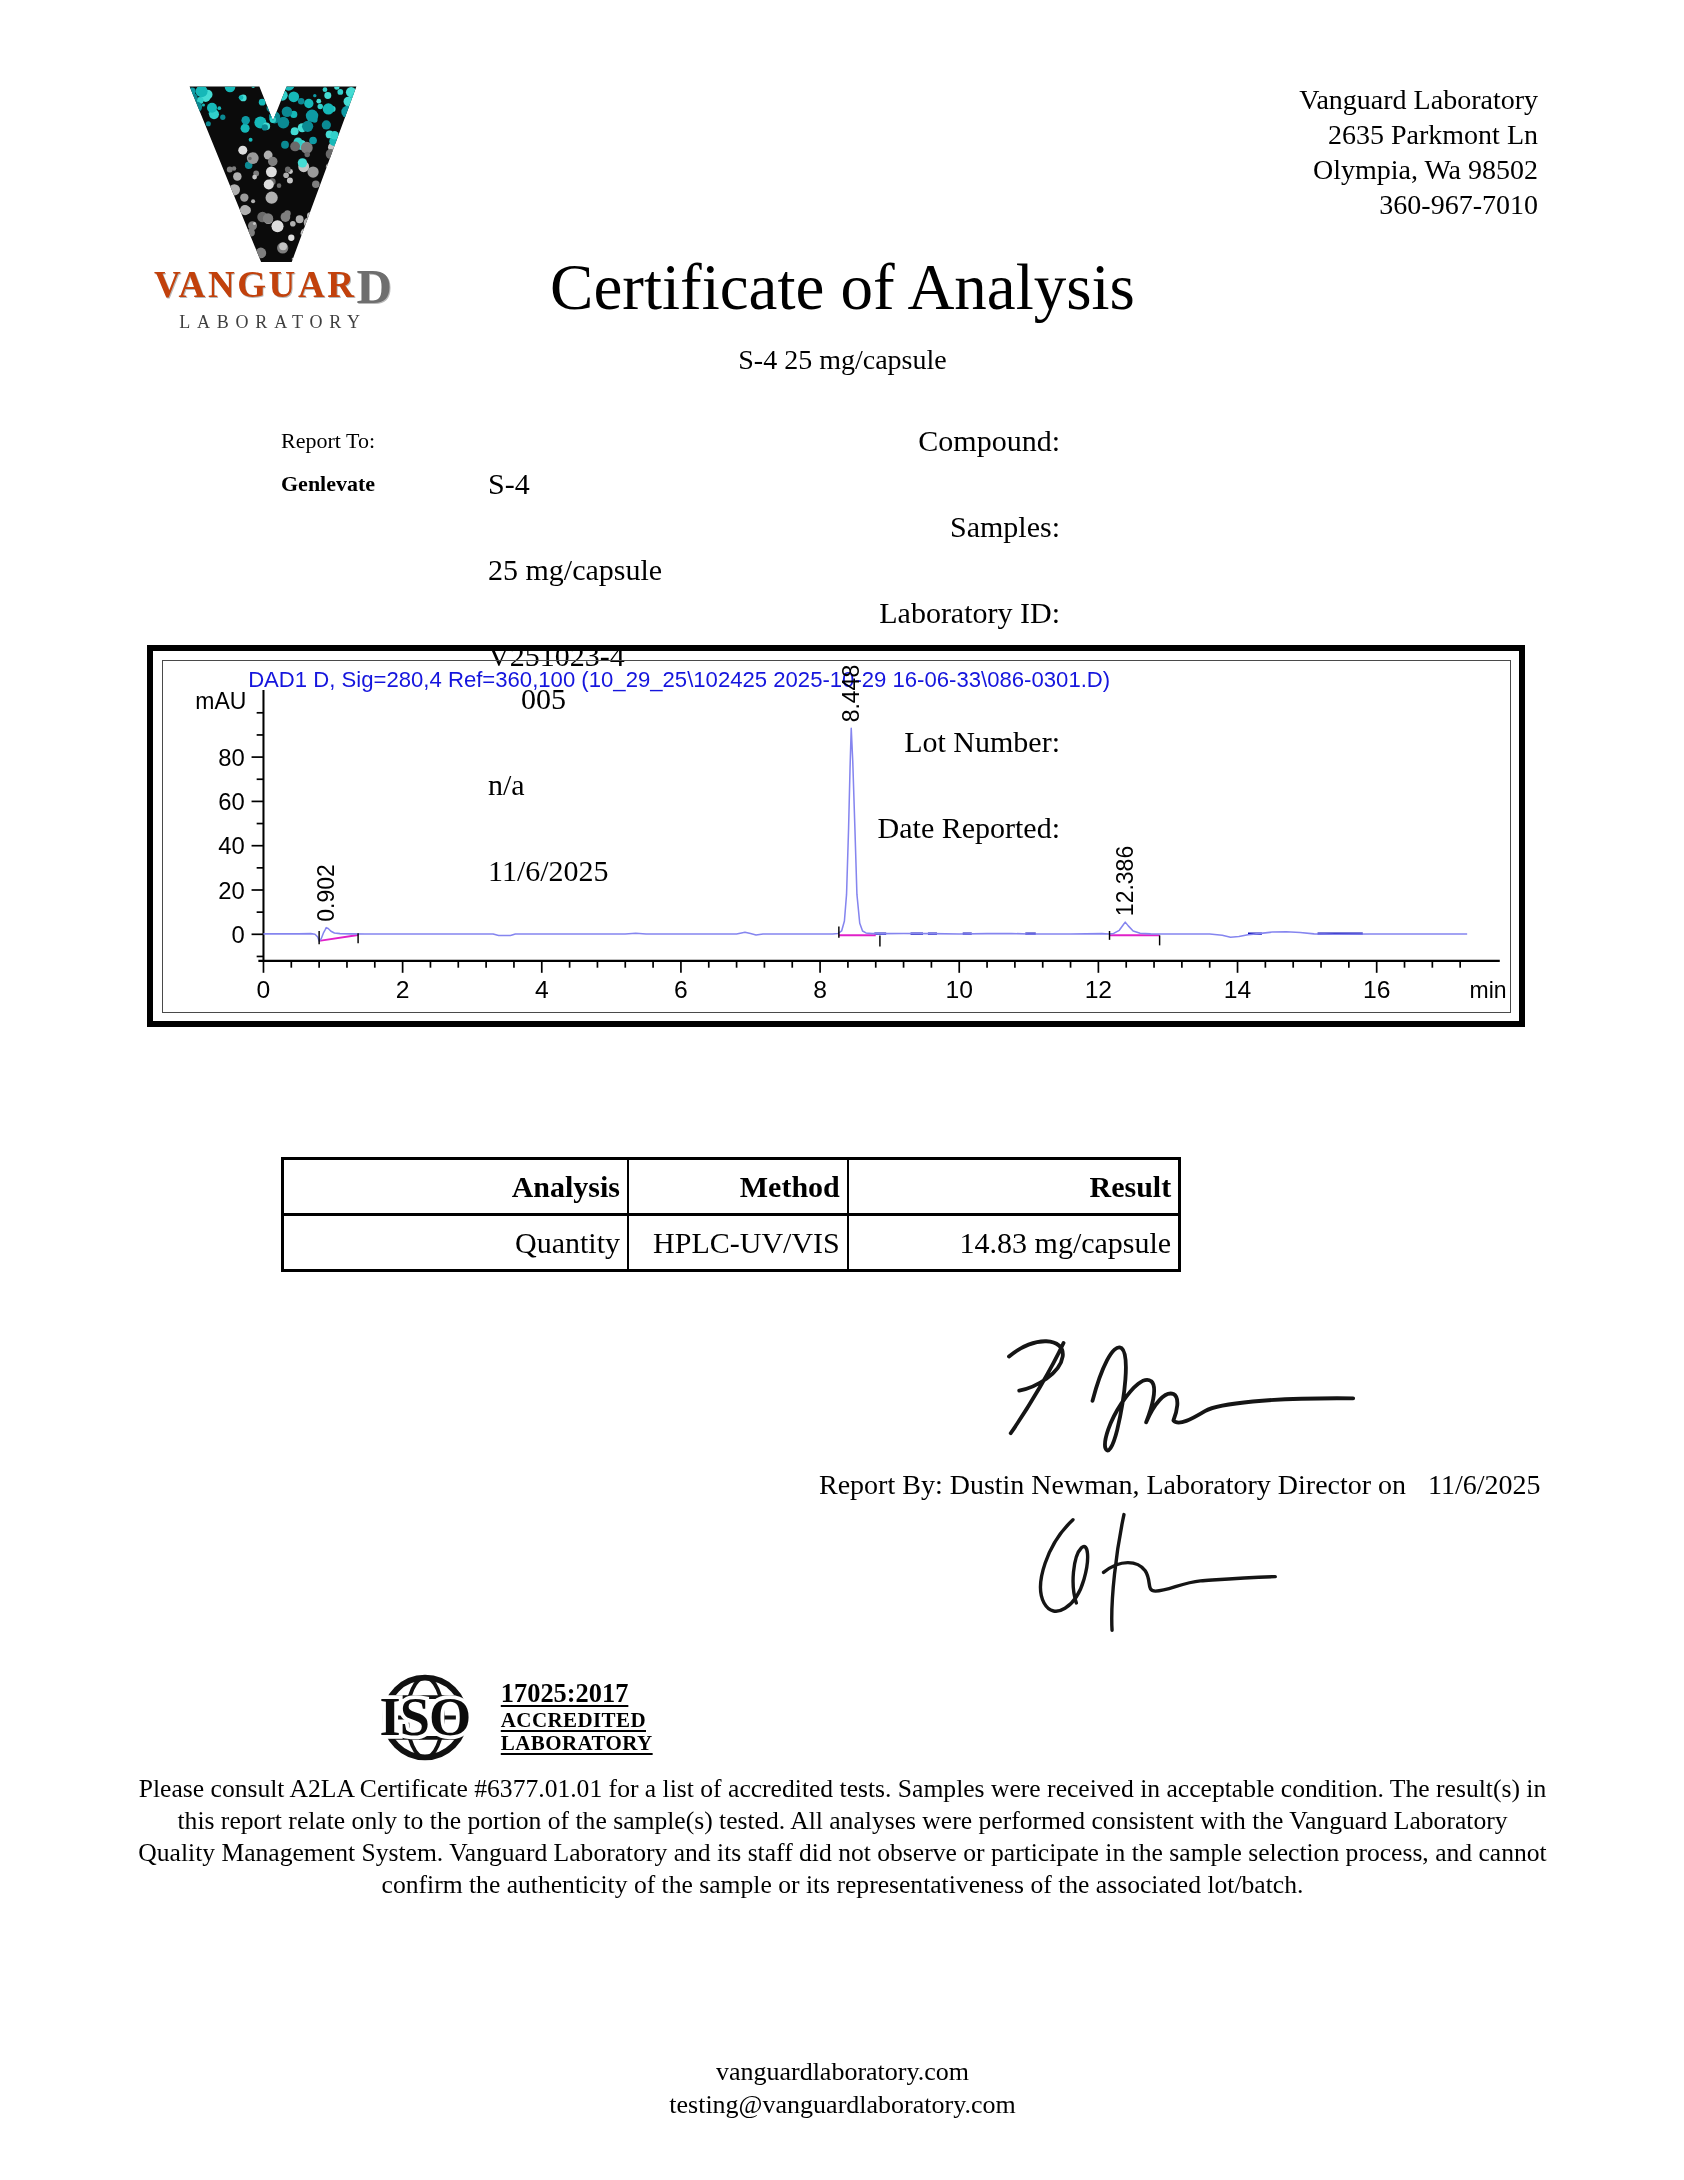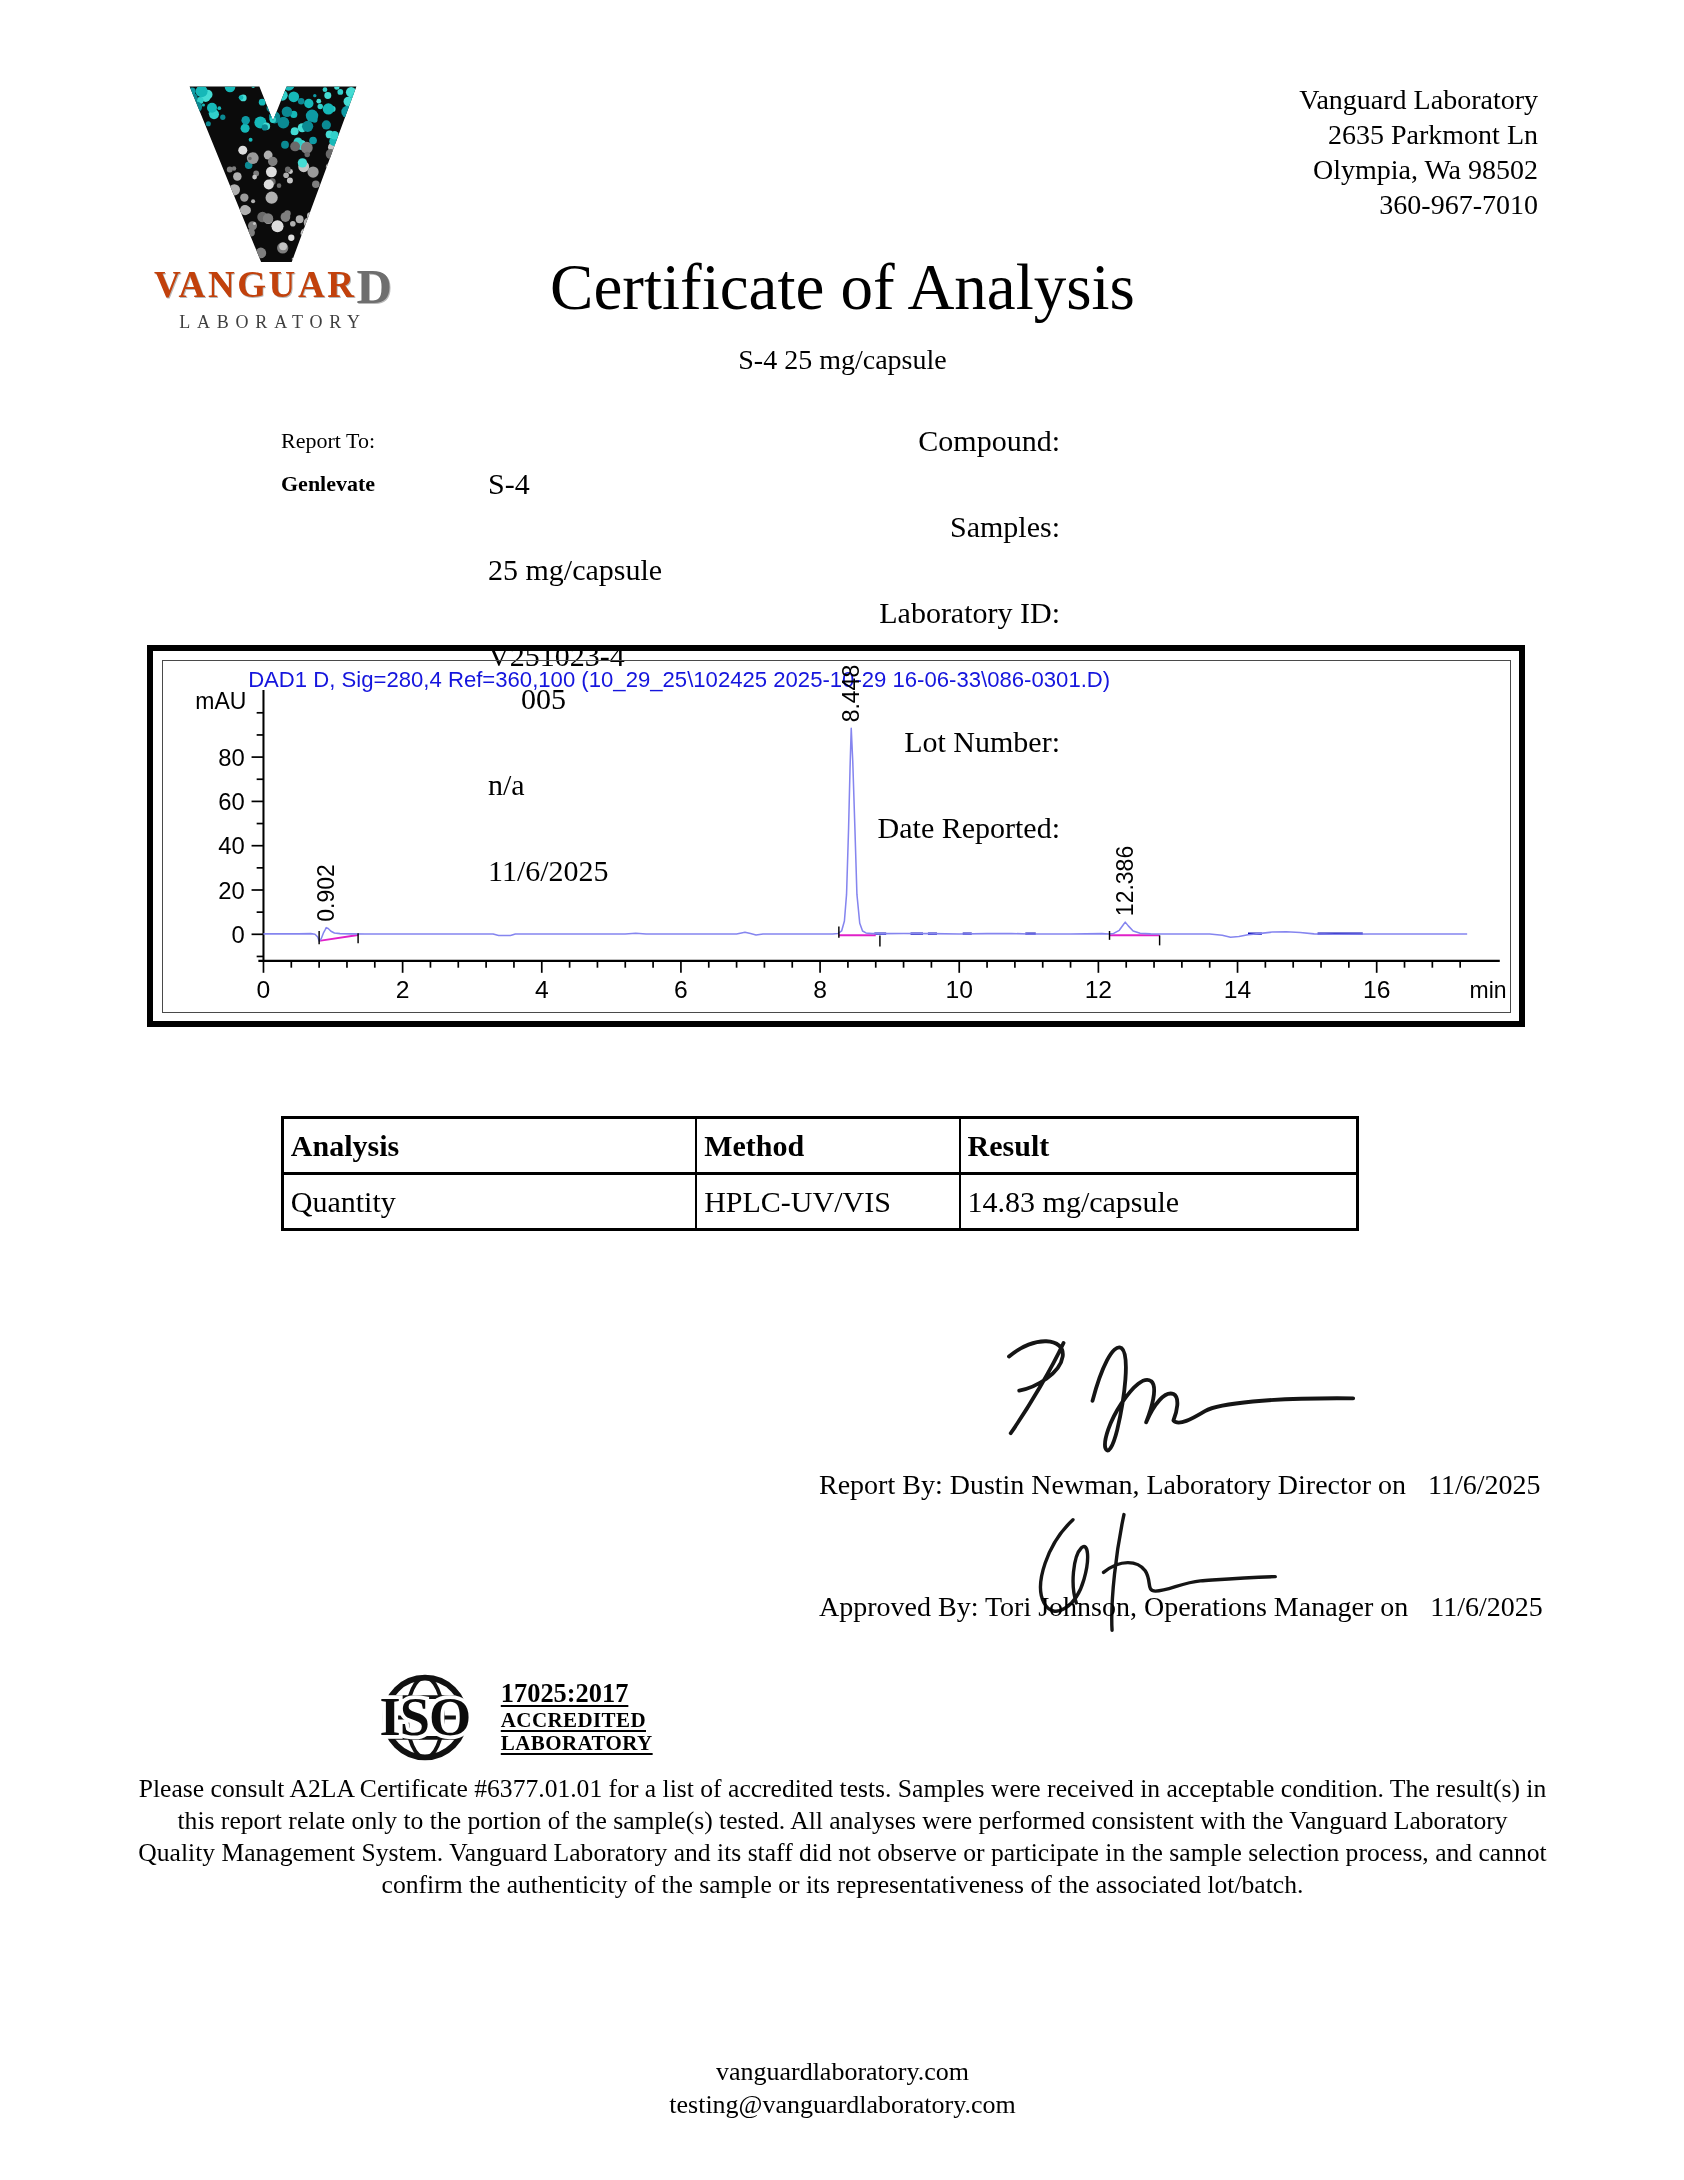--- a/index.html
+++ b/index.html
@@ -23,22 +23,22 @@
   .drow{display:flex;flex-direction:column;}
   .dlabel{width:583px;text-align:right;flex:none;}
   .dvalue{margin-left:11px;white-space:nowrap;}
   .dvalue2{margin-left:44px;}
   
   .chart-outer{position:absolute;left:147px;top:645px;width:1378px;height:382px;
                box-sizing:border-box;border:6px solid #000;}
   .chart-inner{position:absolute;left:8.5px;top:8.5px;right:8.5px;bottom:8.5px;border:0.9px solid #4a4a4a;padding-left:28px;}
   #chart-host,#chart-host svg{position:absolute;left:0;top:0;width:100%;height:100%;}
   
-  .rtable{position:absolute;left:281px;top:1116px;width:1078px;border-collapse:collapse;
-          font-size:30px;text-align:left;}
+  .rtable{position:absolute;left:281px;top:1157px;width:900px;border-collapse:collapse;
+          font-size:30px;text-align:right;}
   .rtable th,.rtable td{border:2.6px solid #000;height:53px;padding:0 6.8px;}
   .rtable th{font-weight:bold;border-bottom-width:3.4px;}
   .rtable{border:3.4px solid #000;}
   
   .sig{position:absolute;pointer-events:none;}
   .sigline{position:absolute;font-size:28px;white-space:nowrap;}
   .sigline .date{margin-left:22px;}
   
   .iso{position:absolute;left:356px;top:1670px;display:flex;align-items:center;}
   .iso-text{margin-left:6.8px;font-weight:bold;line-height:1.12;}
@@ -444,23 +444,20 @@
   <div class="sigline" style="left:819px;top:1469px;">
     <span>Report By: Dustin Newman, Laboratory Director on</span><span class="date">11/6/2025</span>
   </div>
 
   <svg class="sig" style="left:1020px;top:1501px;" width="298" height="136" viewBox="0 0 350 160">
     <g fill="none" stroke="#151515" stroke-width="4" stroke-linecap="round" stroke-linejoin="round">
       <path d="M62,22 C32,50 16,98 28,120 C40,142 66,124 75,92 C82,68 80,48 72,55 C62,65 59,100 66,120"></path>
       <path d="M122,16 C113,58 106,116 108,152 M98,84 C118,68 138,70 147,82 C155,94 148,106 159,106 C174,106 190,96 212,94 C240,92 262,90 300,89"></path>
     </g>
   </svg>
-  <div class="sigline" style="left:819px;top:1591px;">
-    <span>Approved By: Tori Johnson, Operations Manager on</span><span class="date">11/6/2025</span>
-  </div>
 
   <div class="iso">
     <svg width="138" height="95" viewBox="0 0 162 112">
       <g stroke="#111" fill="none">
         <circle cx="81" cy="56" r="47" stroke-width="7"></circle>
         <ellipse cx="81" cy="56" rx="21" ry="47" stroke-width="4.5"></ellipse>
         <line x1="41" y1="32" x2="121" y2="32" stroke-width="4.5"></line>
         <line x1="34" y1="56" x2="128" y2="56" stroke-width="4.5"></line>
         <line x1="41" y1="80" x2="121" y2="80" stroke-width="4.5"></line>
       </g>

